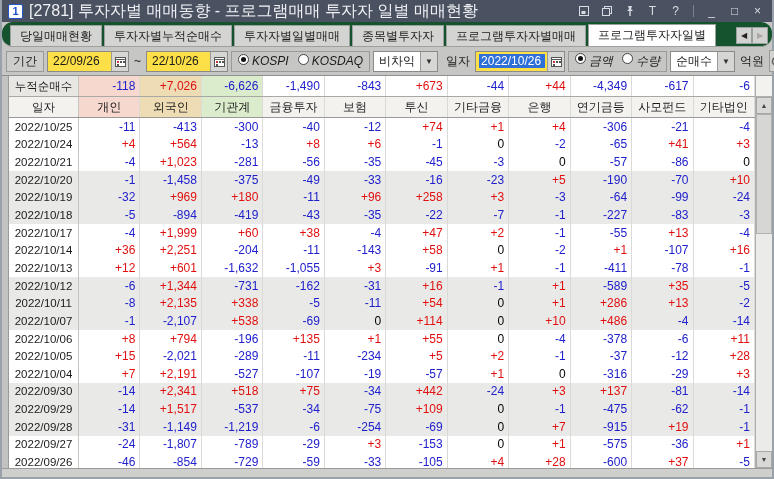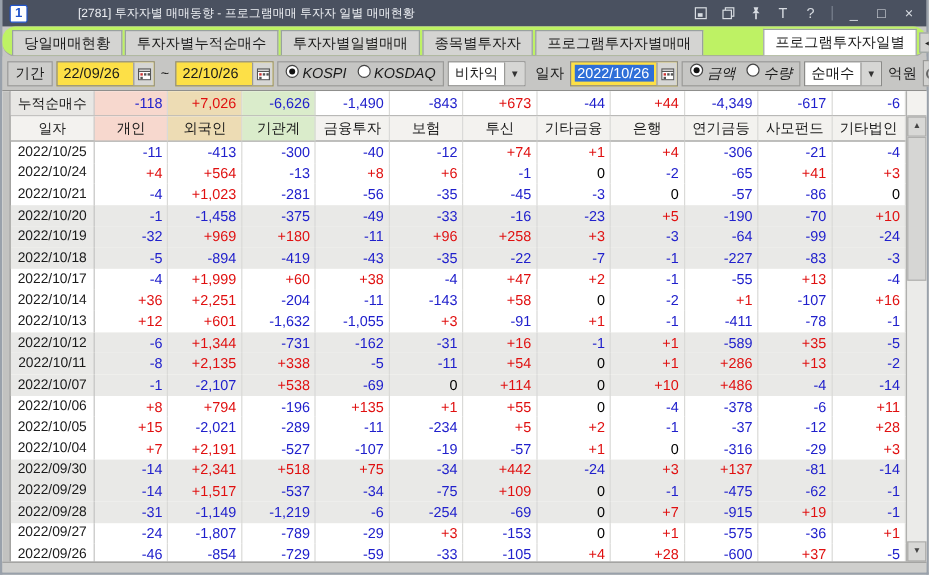--- a/index.html
+++ b/index.html
@@ -3,28 +3,28 @@
 <meta charset="utf-8">
 <style>
   *{margin:0;padding:0;box-sizing:border-box;}
   html,body{width:774px;height:479px;overflow:hidden;}
   body{font-family:"Liberation Sans","DejaVu Sans",sans-serif;font-size:12px;background:#c6c6c4;color:#1a1a1a;}
   .window{width:100%;height:100%;display:flex;flex-direction:column;border:2px solid #99a1ab;border-top:none;background:#c6c6c4;}
 
   
   .titlebar{flex:0 0 22px;background:var(--titlebar,#4a5160);color:#eef0f4;display:flex;align-items:center;padding:0 6px;gap:6px;white-space:nowrap;}
   .badge{width:15px;height:15px;background:#fff;color:#2255cc;border:1px solid #2255cc;border-radius:2px;font-weight:bold;font-size:11px;display:flex;align-items:center;justify-content:center;}
-  .title{flex:1;font-size:10px;letter-spacing:0;overflow:hidden;text-overflow:ellipsis;margin-left:36px;}
+  .title{flex:1;font-size:16px;letter-spacing:0;overflow:hidden;text-overflow:ellipsis;}
   .tbicon{width:17px;height:17px;display:flex;align-items:center;justify-content:center;color:#d8dce2;font-size:12px;background:none;border:none;cursor:default;}
   .tbsep{width:1px;height:12px;background:#7a8290;margin:0 3px;}
 
   
-  .tabbar{flex:0 0 24px;display:flex;align-items:flex-end;background:#bef264;padding:2px 4px 0 8px;border-bottom:1px solid #a0a09e;border-radius:11px;}
+  .tabbar{flex:0 0 24px;display:flex;align-items:flex-end;background:#14532d;padding:2px 4px 0 8px;border-bottom:1px solid #a0a09e;border-radius:11px;}
   .tab{height:21px;padding:0 9px;display:flex;align-items:center;background:#d4d4d2;border:1px solid #99a19f;border-bottom:none;margin-right:2px;white-space:nowrap;cursor:default;}
-  .tab.active{background:#ffffff;height:22px;margin-left:48px;}
+  .tab.active{background:#ffffff;height:22px;}
   .tab-arrows{margin-left:auto;display:flex;margin-bottom:2px;}
   .ta-btn{width:16px;height:17px;background:#d2d2d0;border:1px solid #99a19f;display:flex;align-items:center;justify-content:center;font-size:8px;color:#222;}
   .ta-btn.disabled{color:#a8a8a6;}
 
   
   .toolbar{flex:0 0 29px;display:flex;align-items:center;padding:0 4px;gap:3px;background:#c6c6c4;border-bottom:1px solid #8f8f8d;white-space:nowrap;}
   .lblbox{border:1px solid #9a9a98;background:#cdcdcb;padding:0 6px;height:21px;display:flex;align-items:center;}
   .plain-lbl{padding:0 2px;}
   .datebox{background:#fde047;border:1px solid #8a8a88;height:21px;display:flex;align-items:center;padding-left:3px;}
   .date-text{padding:0 2px;min-width:58px;}

